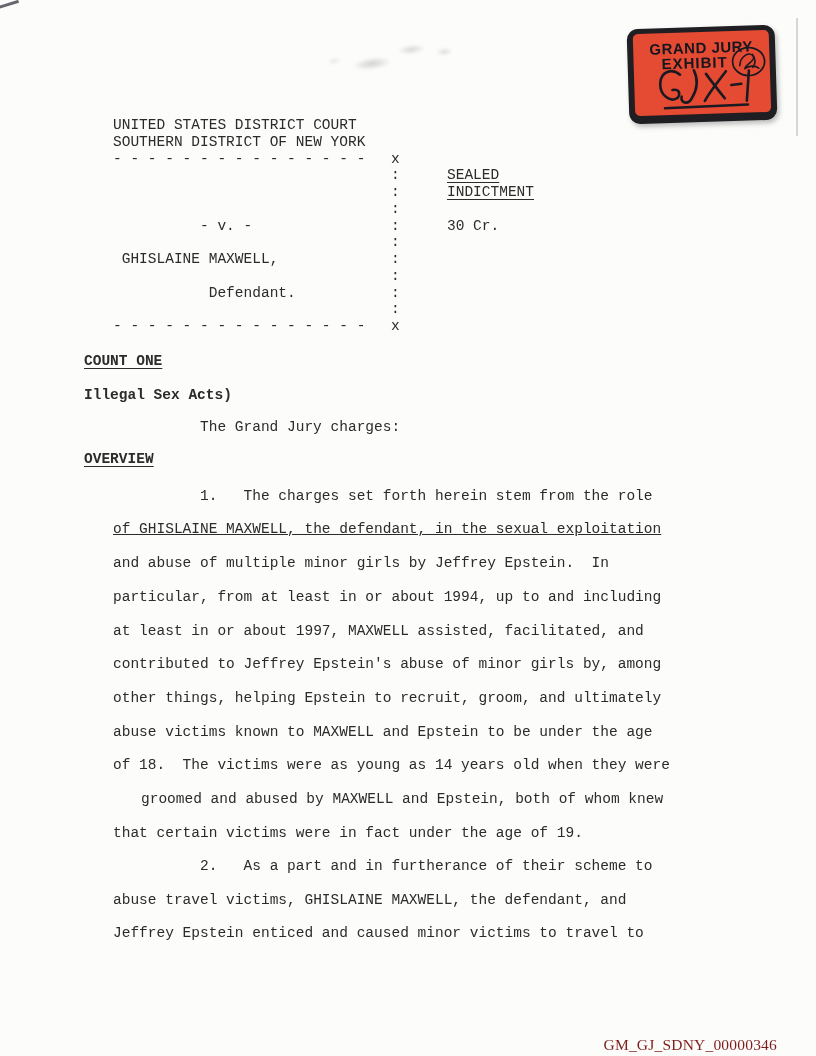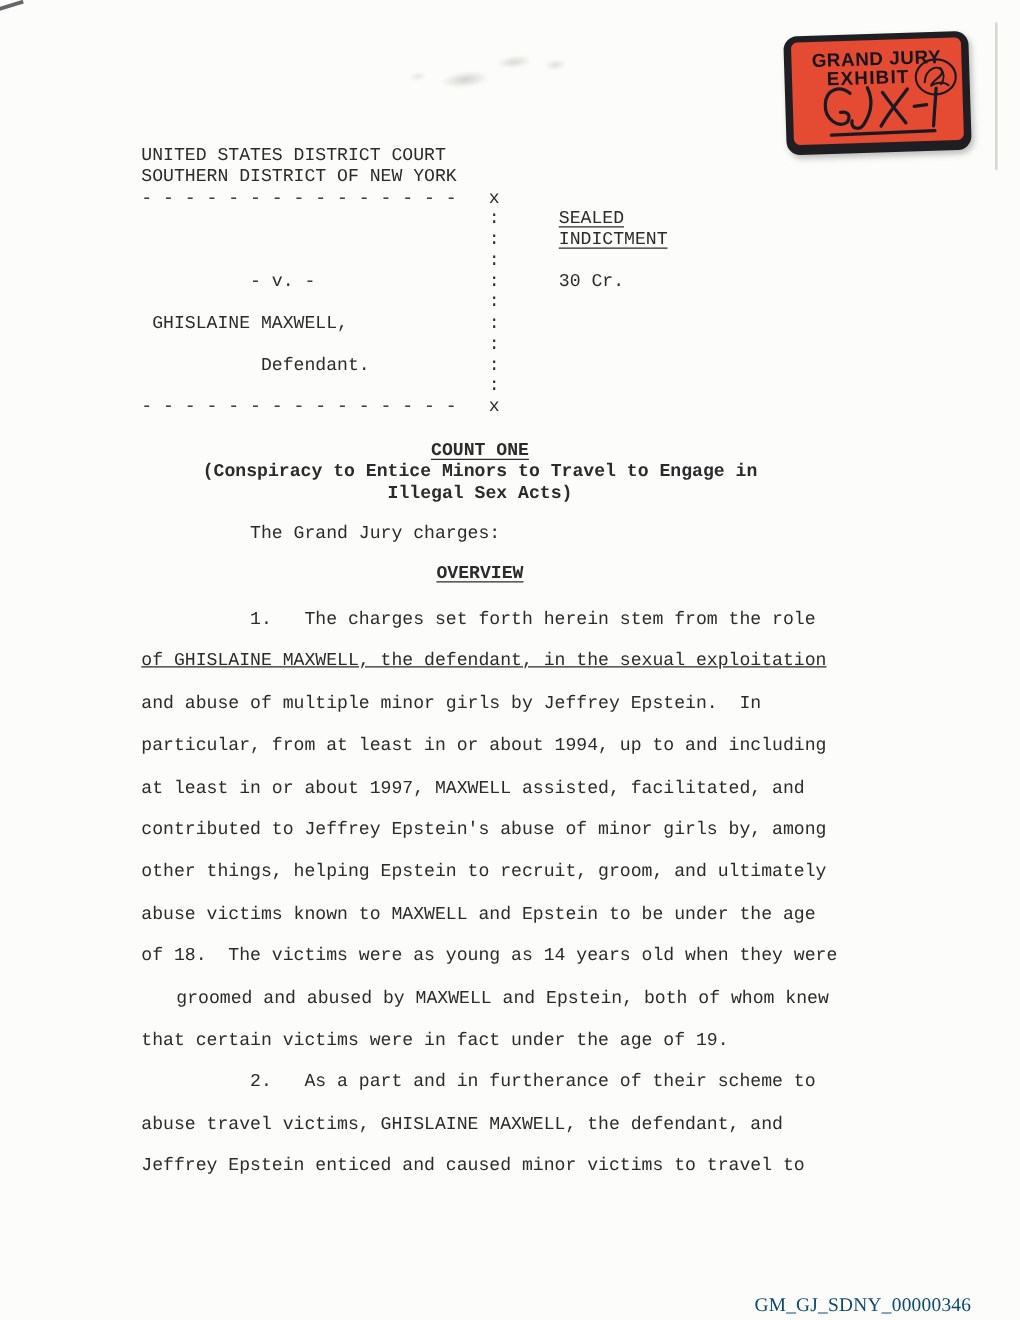--- a/index.html
+++ b/index.html
@@ -39,27 +39,27 @@
   .s-circle ellipse{stroke:#1a1a22;stroke-width:1.7;fill:none;}
   .s-circle path{stroke:#1a1a22;stroke-width:1.6;fill:none;
     stroke-linecap:round;stroke-linejoin:round;}
   
   .cap-row{position:absolute;left:0;width:100%;height:17px;line-height:17px;}
   .cap-left{position:absolute;left:113px;white-space:pre;}
   .cap-colon{position:absolute;left:391px;}
   .cap-right{position:absolute;left:447px;}
   .underline{text-decoration:underline;text-underline-offset:3px;}
   
-  .heading{position:absolute;left:84px;width:600px;text-align:center;
+  .heading{position:absolute;left:84px;width:600px;text-align:left;
     font-weight:bold;line-height:17px;white-space:pre;}
   .charges{position:absolute;left:200px;line-height:17px;white-space:pre;}
   .body-line{position:absolute;left:113px;line-height:17px;white-space:pre;}
   .bates{position:absolute;right:39px;top:1036px;
     font-family:"Liberation Serif","DejaVu Serif",serif;
-    font-size:15.5px;color:#0c4a6e;letter-spacing:.2px;}
+    font-size:15.5px;color:#7f1d1d;letter-spacing:.2px;}
 </style>
 </head>
 <body>
 
 <div class="page">
 
   <div class="corner-mark"></div>
   <div class="smudge"></div>
   <div class="edge-line"></div>
 
@@ -145,21 +145,20 @@
         <span class="cap-right"></span>
       </div>
       <div class="cap-row" style="top: 318px;">
         <span class="cap-left">- - - - - - - - - - - - - - -</span>
         <span class="cap-colon">x</span>
         <span class="cap-right"></span>
       </div>
     </div>
 
   <div class="heading" style="top:353px"><span class="underline">COUNT ONE</span></div>
-  <div class="heading" style="top:370px">(Conspiracy to Entice Minors to Travel to Engage in</div>
   <div class="heading" style="top:387px">Illegal Sex Acts)</div>
   <div class="charges" style="top:419px">The Grand Jury charges:</div>
   <div class="heading" style="top:451px"><span class="underline">OVERVIEW</span></div>
 
   <div>
       <div class="body-line" style="top: 488px;">          1.   The charges set forth herein stem from the role</div>
       <div class="body-line" style="top: 521px; text-decoration: underline;">of GHISLAINE MAXWELL, the defendant, in the sexual exploitation</div>
       <div class="body-line" style="top: 555.3px; text-align: center;">and abuse of multiple minor girls by Jeffrey Epstein.  In</div>
       <div class="body-line" style="top: 588.95px;">particular, from at least in or about 1994, up to and including</div>
       <div class="body-line" style="top: 622.6px;">at least in or about 1997, MAXWELL assisted, facilitated, and</div>

